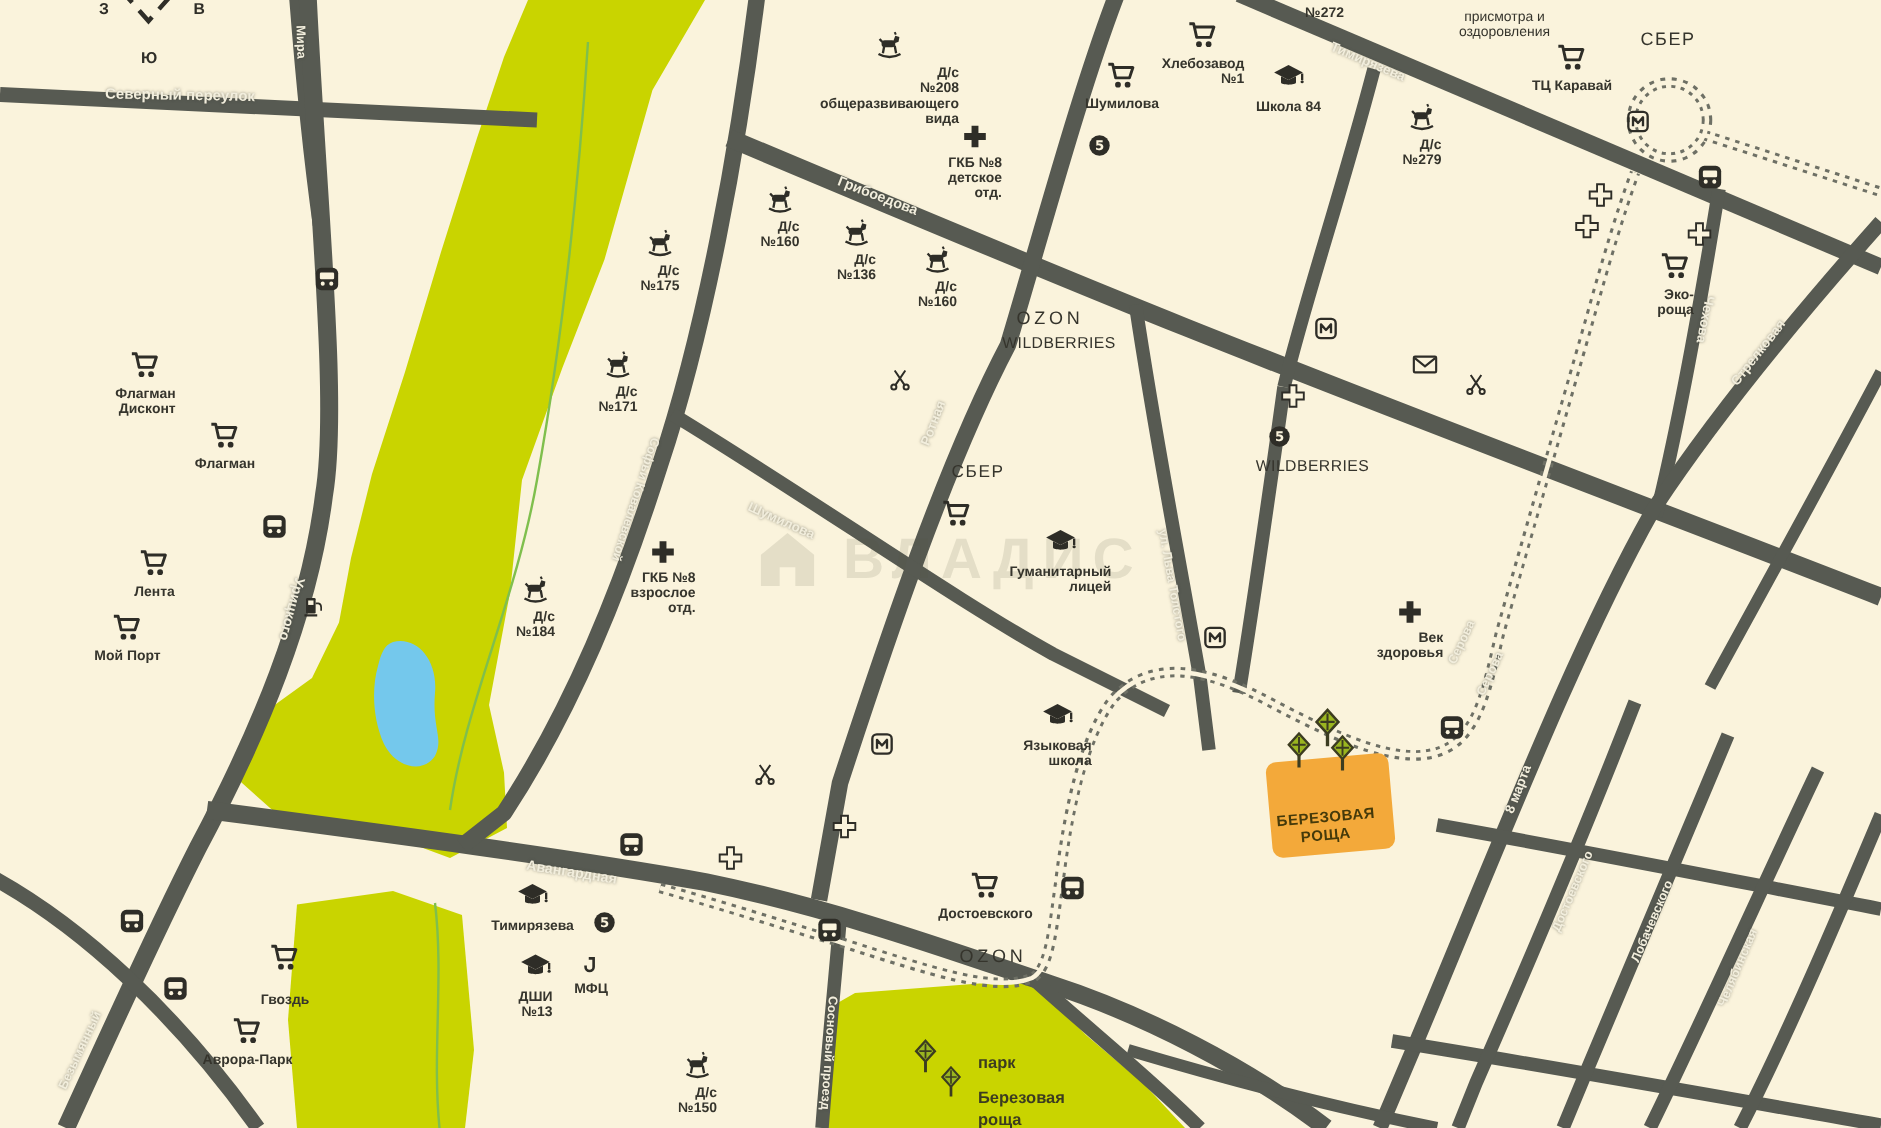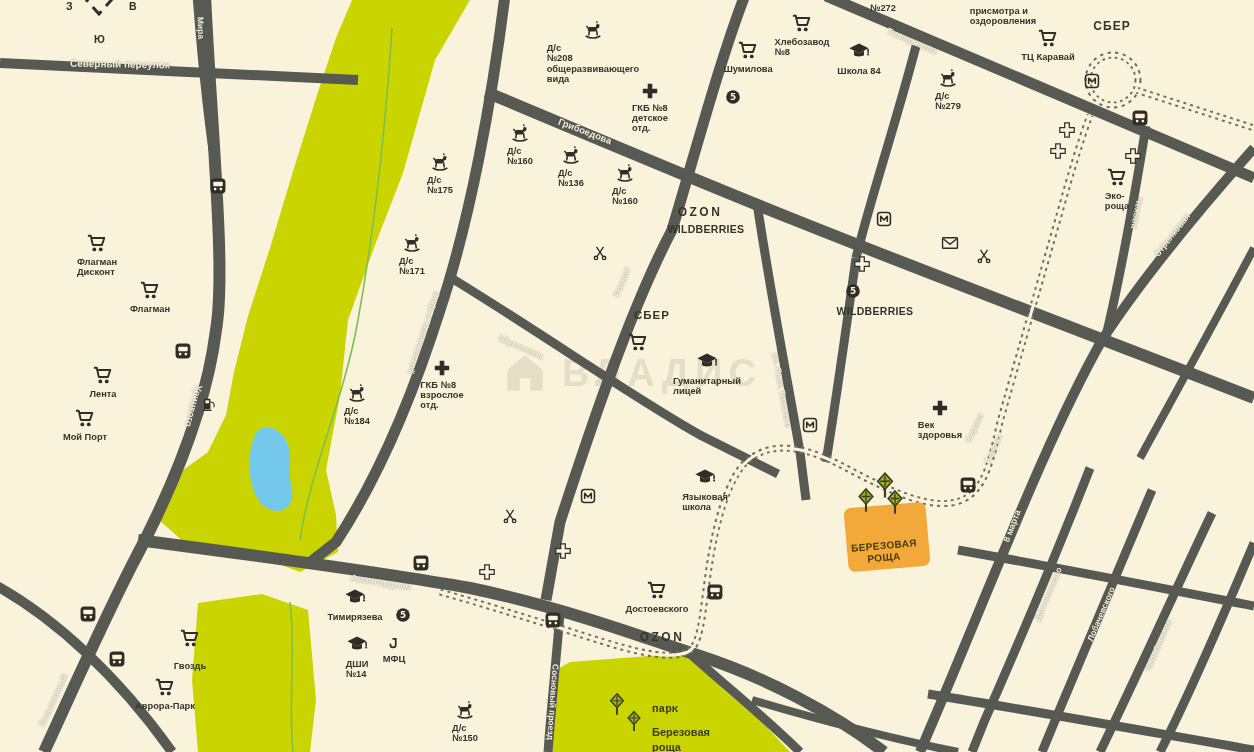--- a/index.html
+++ b/index.html
@@ -3,24 +3,24 @@
 <meta charset="utf-8">
 <style>
   html,body{margin:0;padding:0;}
   #map{position:relative;width:1254px;height:752px;overflow:hidden;background:var(--bg);
        font-family:"Liberation Sans",sans-serif;}
   #base{position:absolute;left:0;top:0;}
   .st{position:absolute;white-space:nowrap;font-weight:700;color:var(--streettxt);
       text-shadow:0 0 2px rgba(60,60,50,.55);z-index:6;pointer-events:none;}
   .poi{position:absolute;width:0;height:0;z-index:7;}
   .poi .ic{position:absolute;left:0;top:0;transform:translate(-50%,-50%);line-height:0;color:var(--icon);}
-  .poi .lbl{position:absolute;left:0;transform:translateX(-50%);text-align:left;white-space:pre-line;
+  .poi .lbl{position:absolute;left:0;transform:translateX(-50%);text-align:right;white-space:pre-line;
       font:700 9.3px/1.12 "Liberation Sans",sans-serif;color:var(--label);width:max-content;max-width:110px;}
-  .poi .txt{position:absolute;left:0;top:0;transform:translate(-50%,-50%);white-space:pre-line;
-      font-weight:700;color:var(--label);width:max-content;}
+  .poi .txt{position:absolute;left:0;top:0;transform:translate(-50%,-50%);text-align:center;white-space:pre-line;
+      font-weight:400;color:var(--label);width:max-content;}
   #hl-rect{position:absolute;left:846px;top:505px;width:82px;height:64px;background:var(--orange);
       border-radius:7px;transform:rotate(-5deg);z-index:5;}
   .hl-line{position:absolute;z-index:8;transform:translate(-50%,-50%) rotate(-5deg);
       font:800 10px/1 "Liberation Sans",sans-serif;color:#453a0a;letter-spacing:.4px;}
   .tree{position:absolute;z-index:8;transform:translate(-50%,-100%);line-height:0;color:#3c3c20;}
   .pk-line{position:absolute;z-index:8;font:700 11px/1 "Liberation Sans",sans-serif;color:#3c3c20;}
   #watermark{position:absolute;left:500px;top:348px;display:flex;align-items:center;gap:12px;
       z-index:4;color:rgba(85,82,62,.13);}
   #watermark span{font:800 38px/1 "Liberation Sans",sans-serif;letter-spacing:6px;}
   #compass{position:absolute;left:58px;top:-24px;z-index:6;}
@@ -84,21 +84,21 @@
         <circle cx="1113" cy="80" r="25"></circle>
         <path d="M1136,90 L1254,128"></path>
       </g>
     </g>
   </svg>
 
   <div id="hl-rect"></div>
   <div class="hl-line" style="left:884px;top:546px;">БЕРЕЗОВАЯ</div>
   <div class="hl-line" style="left:884px;top:558px;">РОЩА</div>
 
-  <div class="pk-line" style="left:652px;top:704px;font-family:Liberation Mono, monospace;">парк</div>
+  <div class="pk-line" style="left:652px;top:704px;">парк</div>
   <div class="pk-line" style="left:652px;top:727px;">Березовая</div>
   <div class="pk-line" style="left:652px;top:742px;">роща</div>
 
   <div id="watermark">
     <svg width="50" height="50" viewBox="0 0 24 24">
       <path d="M3.5 20.5V10.5L12 3.5l8.5 7v10h-6v-6h-5v6z" fill="currentColor"></path>
     </svg>
     <span>ВЛАДИС</span>
   </div>
 
@@ -191,21 +191,21 @@
           </svg></span>
         <div class="lbl" style="top: 13.5px;">Шумилова</div>
       </div>
       <div class="poi" style="left: 802px; top: 23px;">
         <span class="ic"><svg width="23" height="23" viewBox="0 0 24 24">
             <path d="M2.5 4.5h3l2.1 9.5h9.6l2.4-7.2H6.3" fill="none" stroke="currentColor" stroke-width="2" stroke-linejoin="round"></path>
             <circle cx="9.2" cy="18.7" r="2" fill="currentColor"></circle>
             <circle cx="15.9" cy="18.7" r="2" fill="currentColor"></circle>
           </svg></span>
         <div class="lbl" style="top: 13.5px;">Хлебозавод
-№8</div>
+№1</div>
       </div>
       <div class="poi" style="left: 1048px; top: 38px;">
         <span class="ic"><svg width="23" height="23" viewBox="0 0 24 24">
             <path d="M2.5 4.5h3l2.1 9.5h9.6l2.4-7.2H6.3" fill="none" stroke="currentColor" stroke-width="2" stroke-linejoin="round"></path>
             <circle cx="9.2" cy="18.7" r="2" fill="currentColor"></circle>
             <circle cx="15.9" cy="18.7" r="2" fill="currentColor"></circle>
           </svg></span>
         <div class="lbl" style="top: 13.5px;">ТЦ Каравай</div>
       </div>
       <div class="poi" style="left: 638px; top: 342px;">
@@ -271,21 +271,21 @@
         <div class="lbl" style="top: 13.5px;">Тимирязева</div>
       </div>
       <div class="poi" style="left: 357px; top: 645px;">
         <span class="ic"><svg width="23" height="23" viewBox="0 0 24 24">
             <polygon points="12,3 22,8.2 12,13.4 2,8.2" fill="currentColor"></polygon>
             <path d="M6.8 10.8v4.4c0 1.9 10.4 1.9 10.4 0v-4.4L12 13.4z" fill="currentColor"></path>
             <path d="M21.5 8.8v4.6" stroke="currentColor" stroke-width="1.6"></path>
             <circle cx="21.5" cy="14.6" r="1.1" fill="currentColor"></circle>
           </svg></span>
         <div class="lbl" style="top: 13.5px;">ДШИ
-№14</div>
+№13</div>
       </div>
       <div class="poi" style="left: 593px; top: 30px;">
         <span class="ic"><svg width="22" height="22" viewBox="0 0 24 24">
             <path d="M4 18.5q8 4.5 16 0" fill="none" stroke="currentColor" stroke-width="1.7"></path>
             <path d="M8.2 12.5L7.2 18M15.8 12.5L16.8 18M6.8 9.8L4.8 7.6" stroke="currentColor" stroke-width="1.7"></path>
             <rect x="6.2" y="8.6" width="10" height="5" rx="2.4" fill="currentColor"></rect>
             <path d="M14.6 9.6l1.6-4.4 3 1-.6 3.4-2.4 1z" fill="currentColor"></path>
             <path d="M16.6 4.4l-.8-1.8" stroke="currentColor" stroke-width="1.5"></path>
           </svg></span>
         <div class="lbl" style="top: 13px;">Д/с

